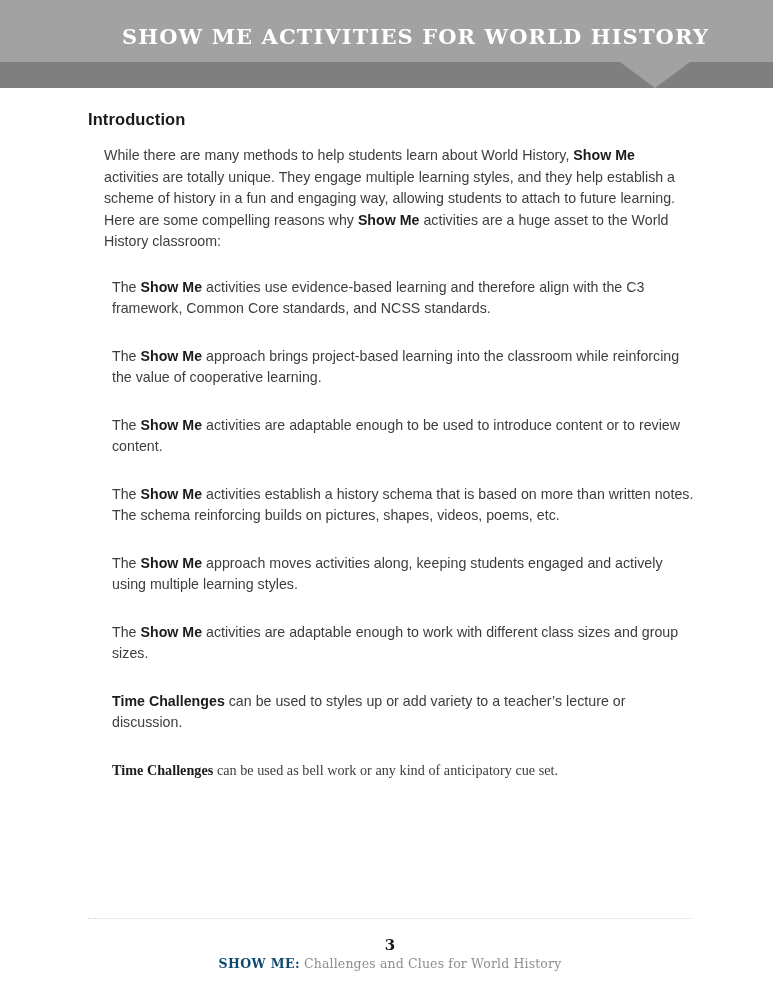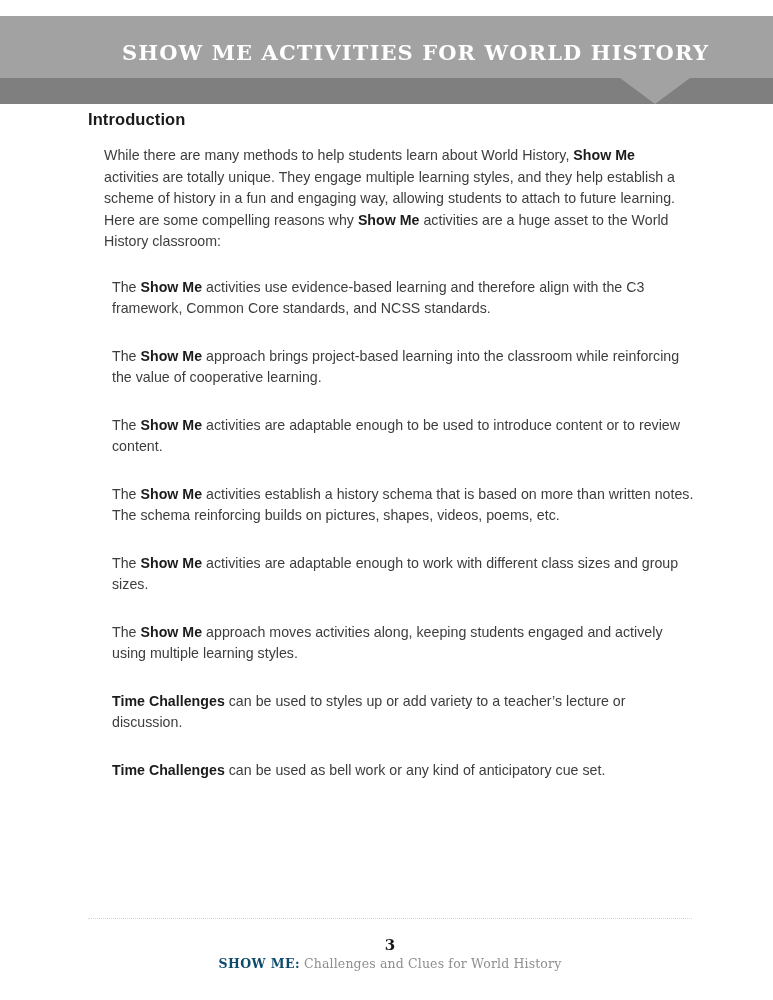--- a/index.html
+++ b/index.html
@@ -12,21 +12,21 @@
     height: 1000px;
     position: relative;
     overflow: hidden;
     font-family: "Liberation Sans", sans-serif;
     -webkit-font-smoothing: antialiased;
   }
 
   
   .header {
     position: absolute;
-    top: 16px;
+    top: 0;
     left: 0;
     width: 620px;
     height: 88px;
   }
   .header-band-top {
     position: absolute;
     top: 0;
     left: 0;
     width: 773px;
     height: 62px;
@@ -96,20 +96,21 @@
   .bullet-item {
     margin: 0 0 26px 24px;
     font-size: 14.2px;
     line-height: 21.5px;
     color: #3d3d3d;
     letter-spacing: 0.02px;
     max-width: 598px;
   }
   .bullet-item:last-child {
     margin-bottom: 0;
+    font-family: Liberation Serif, serif;
   }
   .strong-term {
     font-weight: bold;
     color: #1b1b1b;
   }
 
   
   .footer {
     position: absolute;
     left: 88px;
@@ -171,24 +172,24 @@
     <li class="bullet-item">
       <span>The </span><span class="strong-term">Show Me</span><span> approach brings project-based learning into the classroom while reinforcing the value of cooperative learning.</span>
     </li>
     <li class="bullet-item">
       <span>The </span><span class="strong-term">Show Me</span><span> activities are adaptable enough to be used to introduce content or to review content.</span>
     </li>
     <li class="bullet-item">
       <span>The </span><span class="strong-term">Show Me</span><span> activities establish a history schema that is based on more than written notes. The schema reinforcing builds on pictures, shapes, videos, poems, etc.</span>
     </li>
     <li class="bullet-item">
+      <span>The </span><span class="strong-term">Show Me</span><span> approach moves activities along, keeping students engaged and actively using multiple learning styles.</span>
+    </li>
+    <li class="bullet-item">
       <span>The </span><span class="strong-term">Show Me</span><span> activities are adaptable enough to work with different class sizes and group sizes.</span>
-    </li>
-    <li class="bullet-item">
-      <span>The </span><span class="strong-term">Show Me</span><span> approach moves activities along, keeping students engaged and actively using multiple learning styles.</span>
     </li>
     <li class="bullet-item">
       <span></span><span class="strong-term">Time Challenges</span><span> can be used to styles up or add variety to a teacher’s lecture or discussion.</span>
     </li>
     <li class="bullet-item">
       <span></span><span class="strong-term">Time Challenges</span><span> can be used as bell work or any kind of anticipatory cue set.</span>
     </li>
   </ul>
 
 </div>

